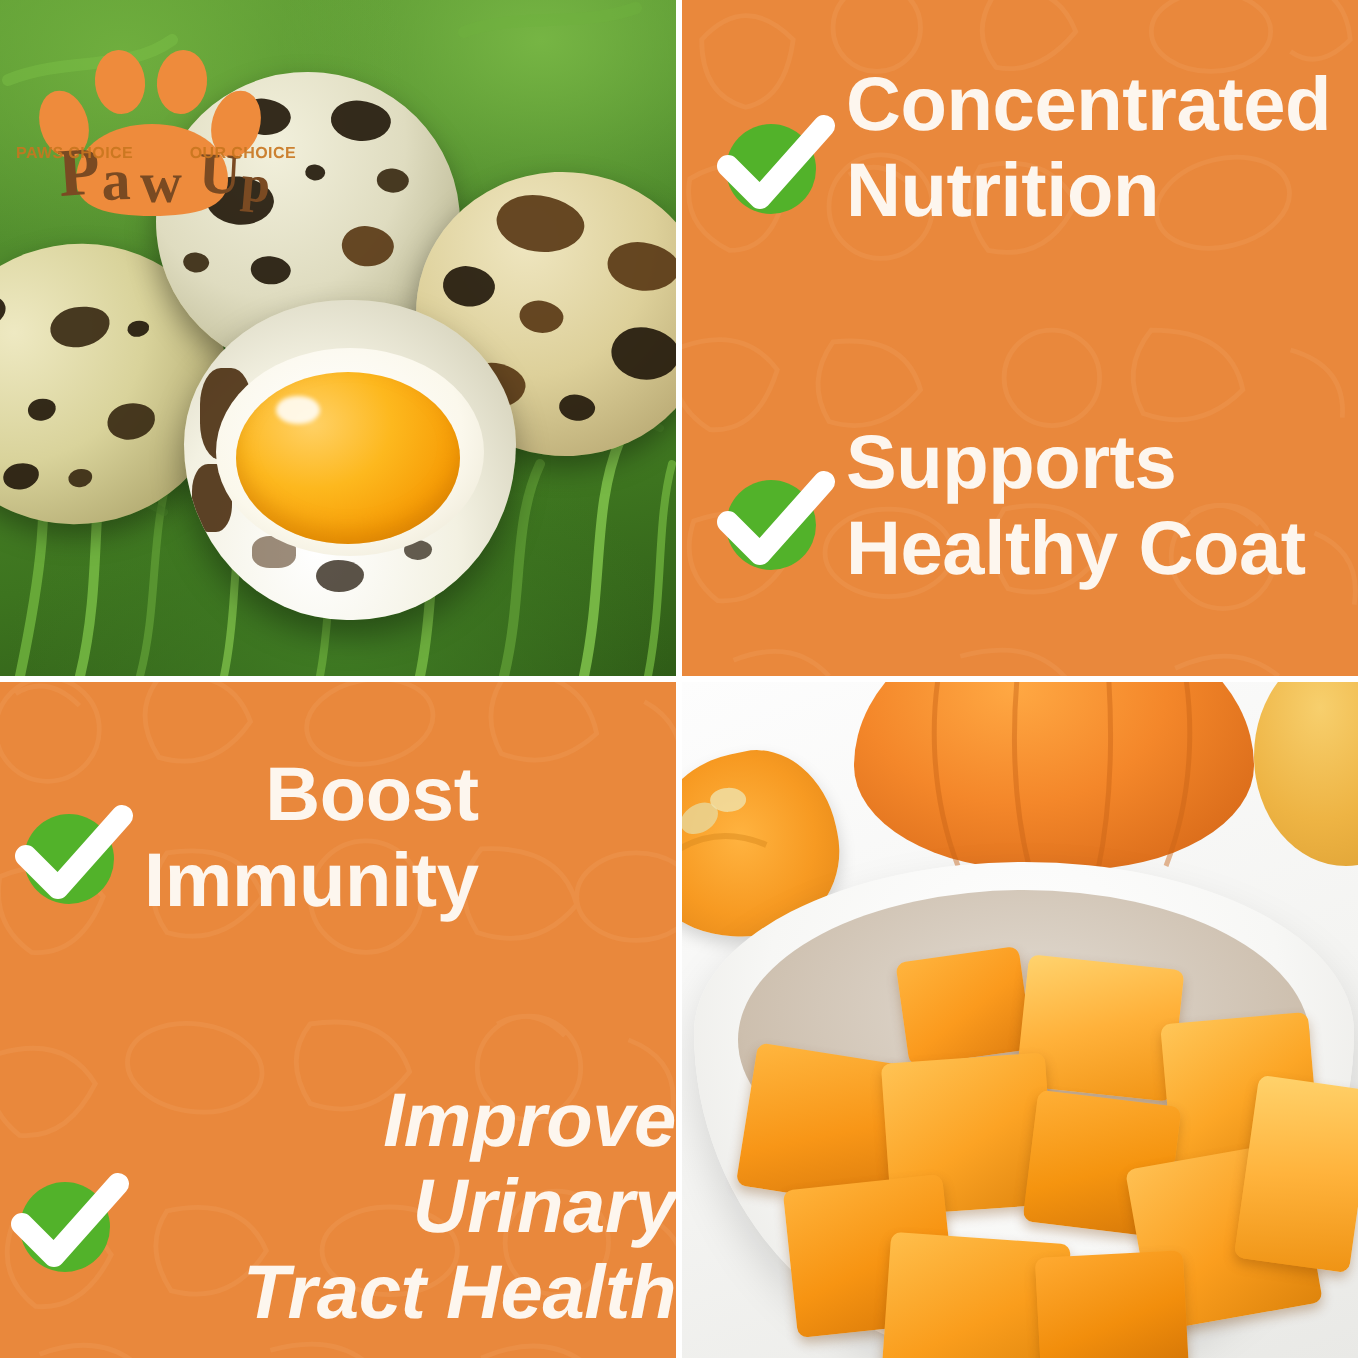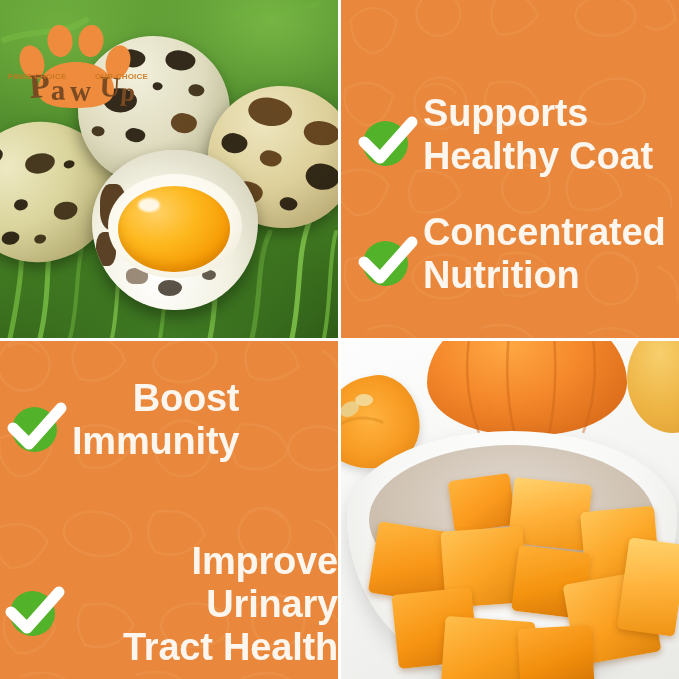--- a/index.html
+++ b/index.html
@@ -87,21 +87,21 @@
   .q-tr .bullets { padding: 0; justify-content: flex-start; }
   .q-tr .bullet-1 { margin-top: 48px; margin-left: 16px; }
   .q-tr .bullet-2 { margin-top: 106px; margin-left: 16px; }
   .q-tr .bullet-text { font-size: 38px; }
   .q-tr .bullet-1 .bullet-text { margin-left: 4px; margin-top: -16px; }
   .q-tr .bullet-2 .bullet-text { margin-left: 4px; margin-top: -14px; }
 
   
   .q-bl .bullets { padding: 0; justify-content: flex-start; text-align: right; }
   .q-bl .bullet-1 { margin-top: 52px; margin-left: 6px; }
-  .q-bl .bullet-2 { margin-top: 90px; margin-left: 4px; }
+  .q-bl .bullet-2 { margin-top: 90px; margin-left: 4px; font-style: italic; }
   .q-bl .bullet-text { font-size: 38px; }
   .q-bl .bullet-1 .bullet-text { margin-left: 4px; margin-top: -16px; }
   .q-bl .bullet-2 .bullet-text { margin-left: 0px; margin-top: -14px; }
 
   
   .photo { width: 100%; height: 100%; position: relative; overflow: hidden; }
 
   
   .eggs-bg {
     position: absolute; inset: 0;
@@ -382,40 +382,40 @@
             <path d="M276 278 q18-10 34 6"></path>
           <path d="M338 288 q24 10 20 36"></path>
           <path d="M46 352 q30-12 48 8"></path>
           <path d="M160 350 q36-10 54 12"></path>
           <path d="M268 356 q30-14 52 4"></path>
         </g>
       </svg>
 
       <div class="bullets">
 
+        <div class="bullet bullet-1">
+          <div class="check">
+            <span class="disc"></span>
+            <svg class="tick" viewBox="0 0 62 62">
+              <path d="M7 31 L23 47 L55 11" fill="none" stroke="#ffffff" stroke-width="11" stroke-linecap="round" stroke-linejoin="round"></path>
+            </svg>
+          </div>
+          <div class="bullet-text">Concentrated
+Nutrition</div>
+        </div>
+
         <div class="bullet bullet-2">
           <div class="check">
             <span class="disc"></span>
             <svg class="tick" viewBox="0 0 62 62">
               <path d="M7 31 L23 47 L55 11" fill="none" stroke="#ffffff" stroke-width="11" stroke-linecap="round" stroke-linejoin="round"></path>
             </svg>
           </div>
           <div class="bullet-text">Supports
 Healthy Coat</div>
-        </div>
-
-        <div class="bullet bullet-1">
-          <div class="check">
-            <span class="disc"></span>
-            <svg class="tick" viewBox="0 0 62 62">
-              <path d="M7 31 L23 47 L55 11" fill="none" stroke="#ffffff" stroke-width="11" stroke-linecap="round" stroke-linejoin="round"></path>
-            </svg>
-          </div>
-          <div class="bullet-text">Concentrated
-Nutrition</div>
         </div>
 
       </div>
     </div>
   </div>
 
   <div class="quad q-bl">
     <div class="panel">
 
       <svg class="pattern" viewBox="0 0 380 380" preserveAspectRatio="xMidYMid slice">

